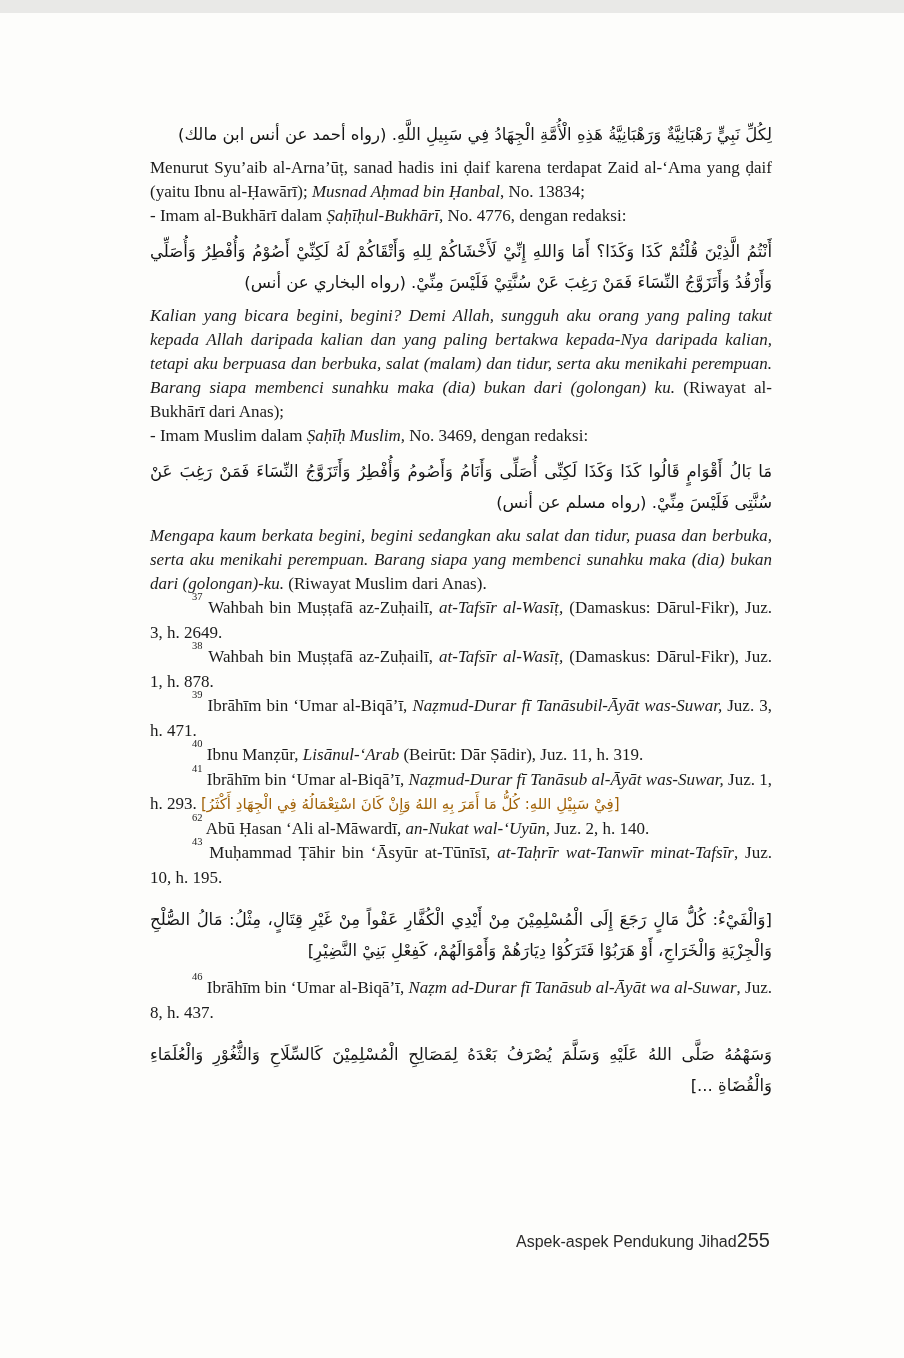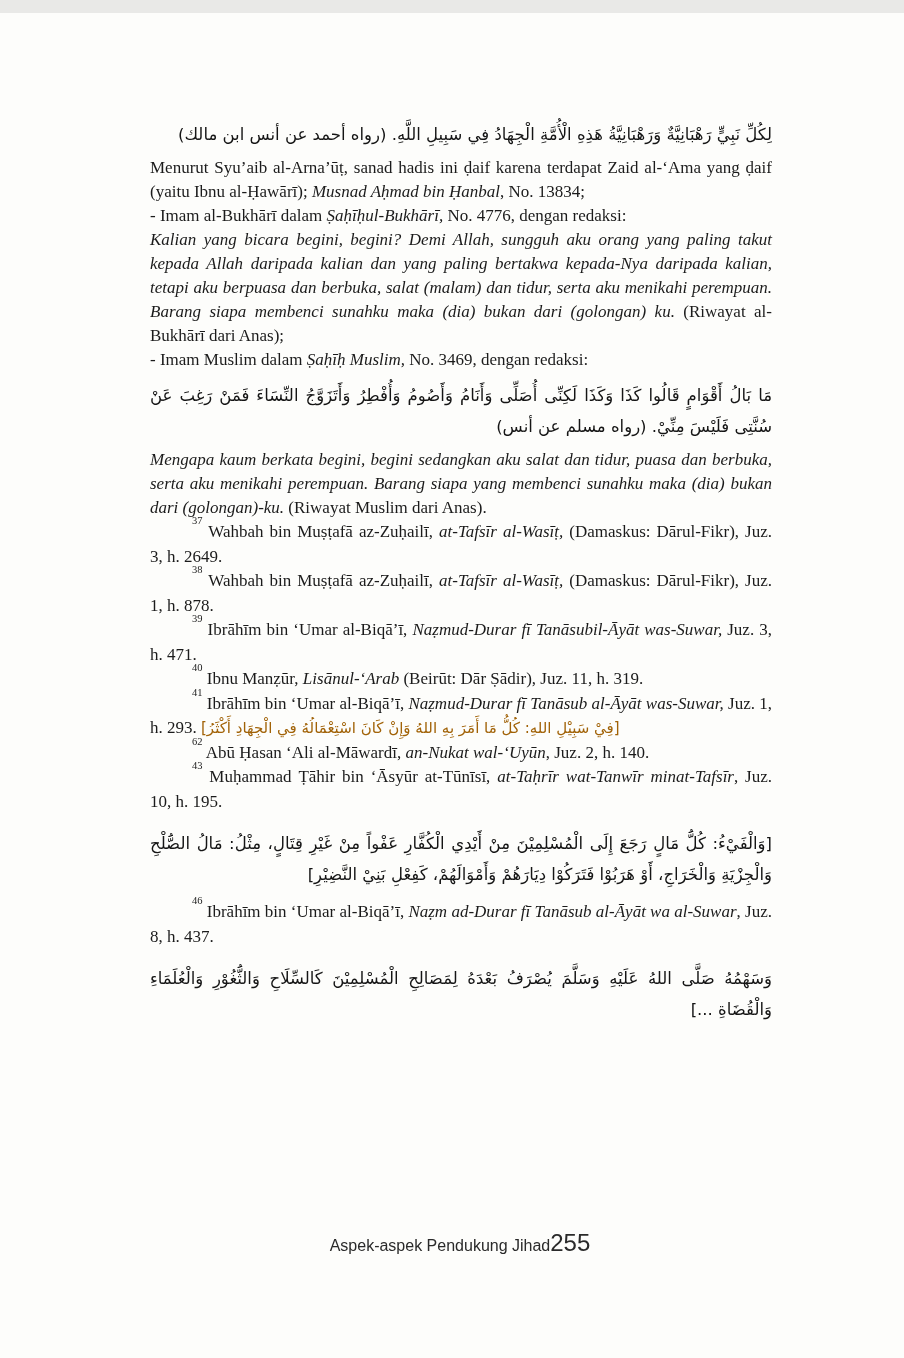--- a/index.html
+++ b/index.html
@@ -64,33 +64,33 @@
     font-size: 15px;
     color: #a16207;
   }
 
   .footer {
     position: absolute;
     top: 1216px;
     left: 150px;
     right: 134px;
     display: flex;
-    justify-content: center;
+    justify-content: flex-end;
     align-items: baseline;
   }
 
   .running-title {
     font-family: "Liberation Sans", sans-serif;
     font-size: 16px;
     color: #2a2a2a;
   }
 
   .page-num {
     font-family: "Liberation Sans", sans-serif;
-    font-size: 24px;
+    font-size: 20px;
     color: #2a2a2a;
   }
 
   .bottom-edge {
     position: absolute;
     left: 0; right: 0; bottom: 0;
     height: 6px;
     background: #2e2c29;
   }
 </style>
@@ -99,20 +99,21 @@
 
 <div class="page">
   <div class="content">
 
     <p class="arabic-block" dir="rtl">لِكُلِّ نَبِيٍّ رَهْبَانِيَّةٌ وَرَهْبَانِيَّةُ هَذِهِ الْأُمَّةِ الْجِهَادُ فِي سَبِيلِ اللَّهِ. (رواه أحمد عن أنس ابن مالك)</p>
 
     <p class="body"><span>Menurut Syu’aib al-Arna’ūṭ, sanad hadis ini ḍaif karena terdapat Zaid al-‘Ama yang ḍaif (yaitu Ibnu al-Ḥawārī); </span><i>Musnad Aḥmad bin Ḥanbal</i><span>, No. 13834;</span></p>
 
     <p class="body"><span>- Imam al-Bukhārī dalam </span><i>Ṣaḥīḥul-Bukhārī,</i><span> No. 4776, dengan redaksi:</span></p>
 
+    <p class="arabic-block" dir="rtl">أَنْتُمُ الَّذِيْنَ قُلْتُمْ كَذَا وَكَذَا؟ أَمَا وَاللهِ إِنِّيْ لَأَخْشَاكُمْ لِلهِ وَأَتْقَاكُمْ لَهُ لَكِنِّيْ أَصُوْمُ وَأُفْطِرُ وَأُصَلِّي وَأَرْقُدُ وَأَتَزَوَّجُ النِّسَاءَ فَمَنْ رَغِبَ عَنْ سُنَّتِيْ فَلَيْسَ مِنِّيْ. (رواه البخاري عن أنس)</p>
 
     <p class="body"><i>Kalian yang bicara begini, begini? Demi Allah, sungguh aku orang yang paling takut kepada Allah daripada kalian dan yang paling bertakwa kepada-Nya daripada kalian, tetapi aku berpuasa dan berbuka, salat (malam) dan tidur, serta aku menikahi perempuan. Barang siapa membenci sunahku maka (dia) bukan dari (golongan) ku.</i><span> (Riwayat al-Bukhārī dari Anas);</span></p>
 
     <p class="body"><span>- Imam Muslim dalam </span><i>Ṣaḥīḥ Muslim,</i><span> No. 3469, dengan redaksi:</span></p>
 
     <p class="arabic-block" dir="rtl">مَا بَالُ أَقْوَامٍ قَالُوا كَذَا وَكَذَا لَكِنِّى أُصَلِّى وَأَنَامُ وَأَصُومُ وَأُفْطِرُ وَأَتَزَوَّجُ النِّسَاءَ فَمَنْ رَغِبَ عَنْ سُنَّتِى فَلَيْسَ مِنِّيْ. (رواه مسلم عن أنس)</p>
 
     <p class="body"><i>Mengapa kaum berkata begini, begini sedangkan aku salat dan tidur, puasa dan berbuka, serta aku menikahi perempuan. Barang siapa yang membenci sunahku maka (dia) bukan dari (golongan)-ku.</i><span> (Riwayat Muslim dari Anas).</span></p>
 
     <p class="footnote"><sup class="fn-num">37</sup><span> Wahbah bin Muṣṭafā az-Zuḥailī, </span><i>at-Tafsīr al-Wasīṭ,</i><span> (Damaskus: Dārul-Fikr), Juz. 3, h. 2649.</span></p>

